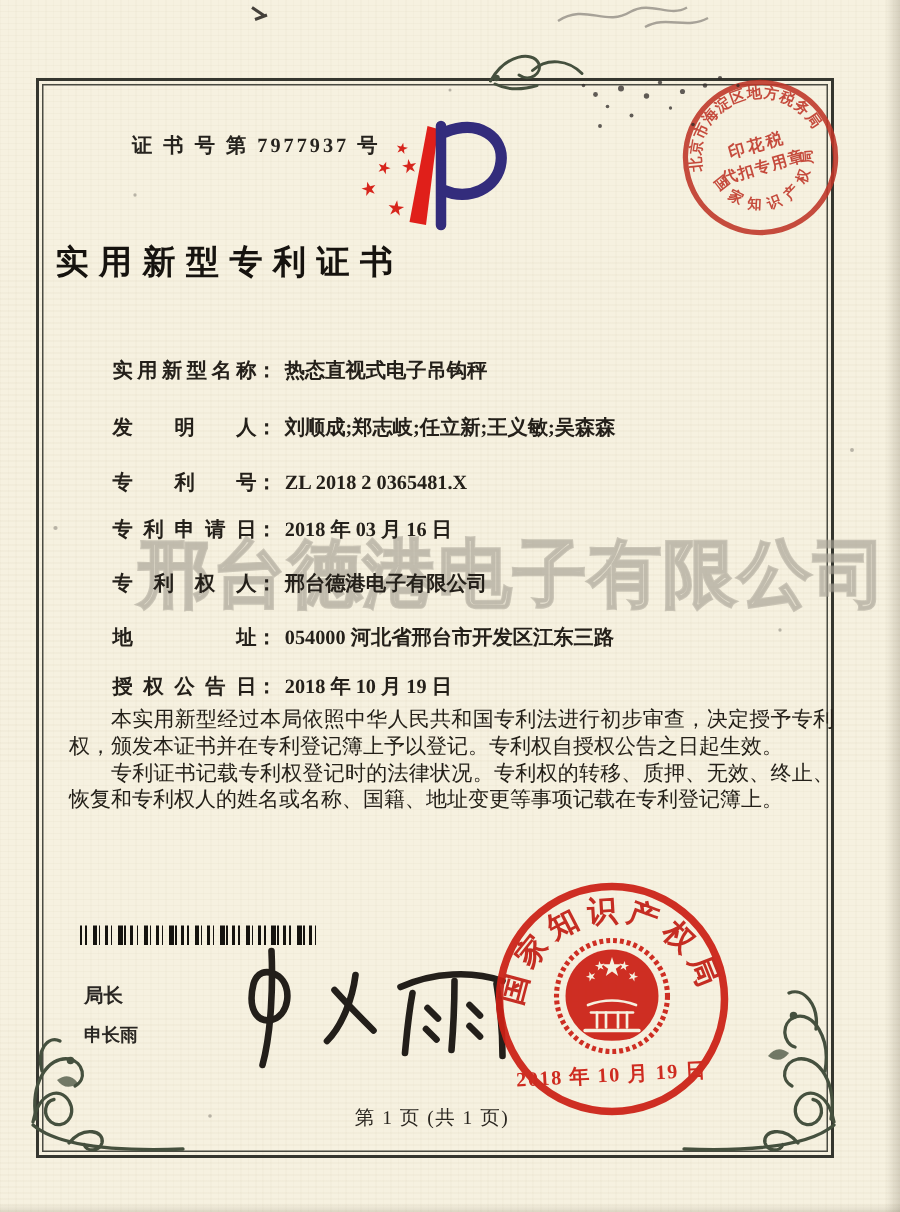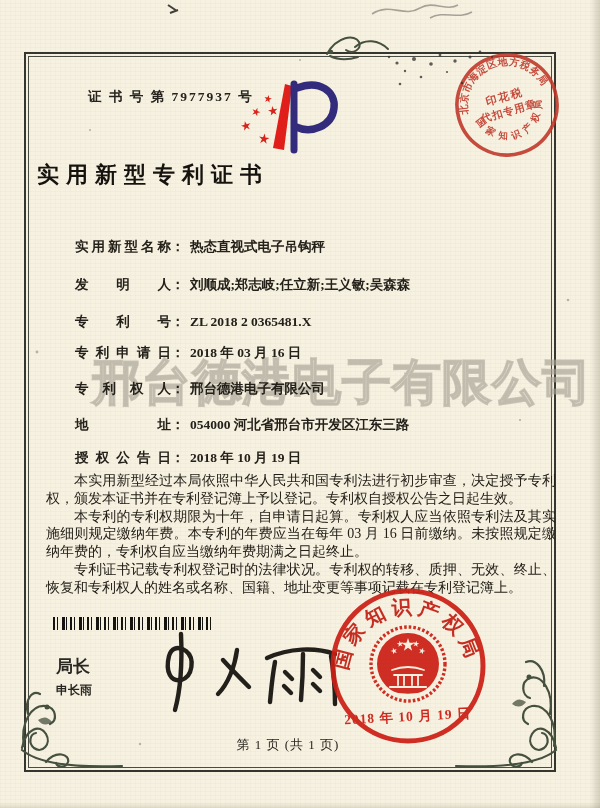--- a/index.html
+++ b/index.html
@@ -30,21 +30,21 @@
   .paras p{margin:0;text-indent:2em;}
   .watermark{position:absolute;left:92px;top:350px;font-size:49px;font-weight:700;
     letter-spacing:1px;white-space:nowrap;color:rgba(180,174,160,.28);
     -webkit-text-stroke:1.5px rgba(165,160,148,.55);z-index:1;}
   .barcode{position:absolute;left:53px;top:617px;width:160px;height:13px;
     background:repeating-linear-gradient(90deg,
       #15130f 0 2px, transparent 2px 4px,
       #15130f 4px 5px, transparent 5px 9px,
       #15130f 9px 12px, transparent 12px 13px,
       #15130f 13px 14px, transparent 14px 17px);}
-  .sig-title{position:absolute;left:56px;top:655px;font-size:17px;font-weight:700;
+  .sig-title{position:absolute;left:56px;top:655px;font-size:13px;font-weight:700;
     font-family:"Liberation Sans","DejaVu Sans",sans-serif;color:#2a2723;}
   .sig-name{position:absolute;left:56px;top:682px;font-size:12px;font-weight:700;
     font-family:"Liberation Sans","DejaVu Sans",sans-serif;color:#2a2723;}
   .signature-svg{position:absolute;left:145px;top:626px;}
   .footer{position:absolute;left:24px;top:736px;width:528px;text-align:center;
     font-size:13px;color:#2a2620;letter-spacing:1px;}
   .stamp-top{position:absolute;left:448px;top:46px;transform:rotate(-16deg);
     opacity:.88;z-index:5;}
   .seal-main{position:absolute;left:328px;top:586px;opacity:.93;z-index:5;}
   .ornament{position:absolute;z-index:3;}
@@ -145,21 +145,20 @@
       <span class="flabel">地址</span><span class="fcolon">：</span>
       <span class="fvalue">054000 河北省邢台市开发区江东三路</span>
     </div>
     <div class="field" style="top:449px;width:504px;">
       <span class="flabel">授权公告日</span><span class="fcolon">：</span>
       <span class="fvalue">2018 年 10 月 19 日</span>
     </div>
 
     <div class="paras">
       <p>本实用新型经过本局依照中华人民共和国专利法进行初步审查，决定授予专利权，颁发本证书并在专利登记簿上予以登记。专利权自授权公告之日起生效。</p>
-      <p>本专利的专利权期限为十年，自申请日起算。专利权人应当依照专利法及其实施细则规定缴纳年费。本专利的年费应当在每年 03 月 16 日前缴纳。未按照规定缴纳年费的，专利权自应当缴纳年费期满之日起终止。</p>
       <p>专利证书记载专利权登记时的法律状况。专利权的转移、质押、无效、终止、恢复和专利权人的姓名或名称、国籍、地址变更等事项记载在专利登记簿上。</p>
     </div>
 
     <div class="barcode"></div>
 
     <div class="sig-title">局长</div>
     <div class="sig-name">申长雨</div>
 
     <svg class="signature-svg" width="205" height="92" viewBox="0 0 205 92">
       <g fill="none" stroke="#231f1a" stroke-width="4.4" stroke-linecap="round" stroke-linejoin="round">

